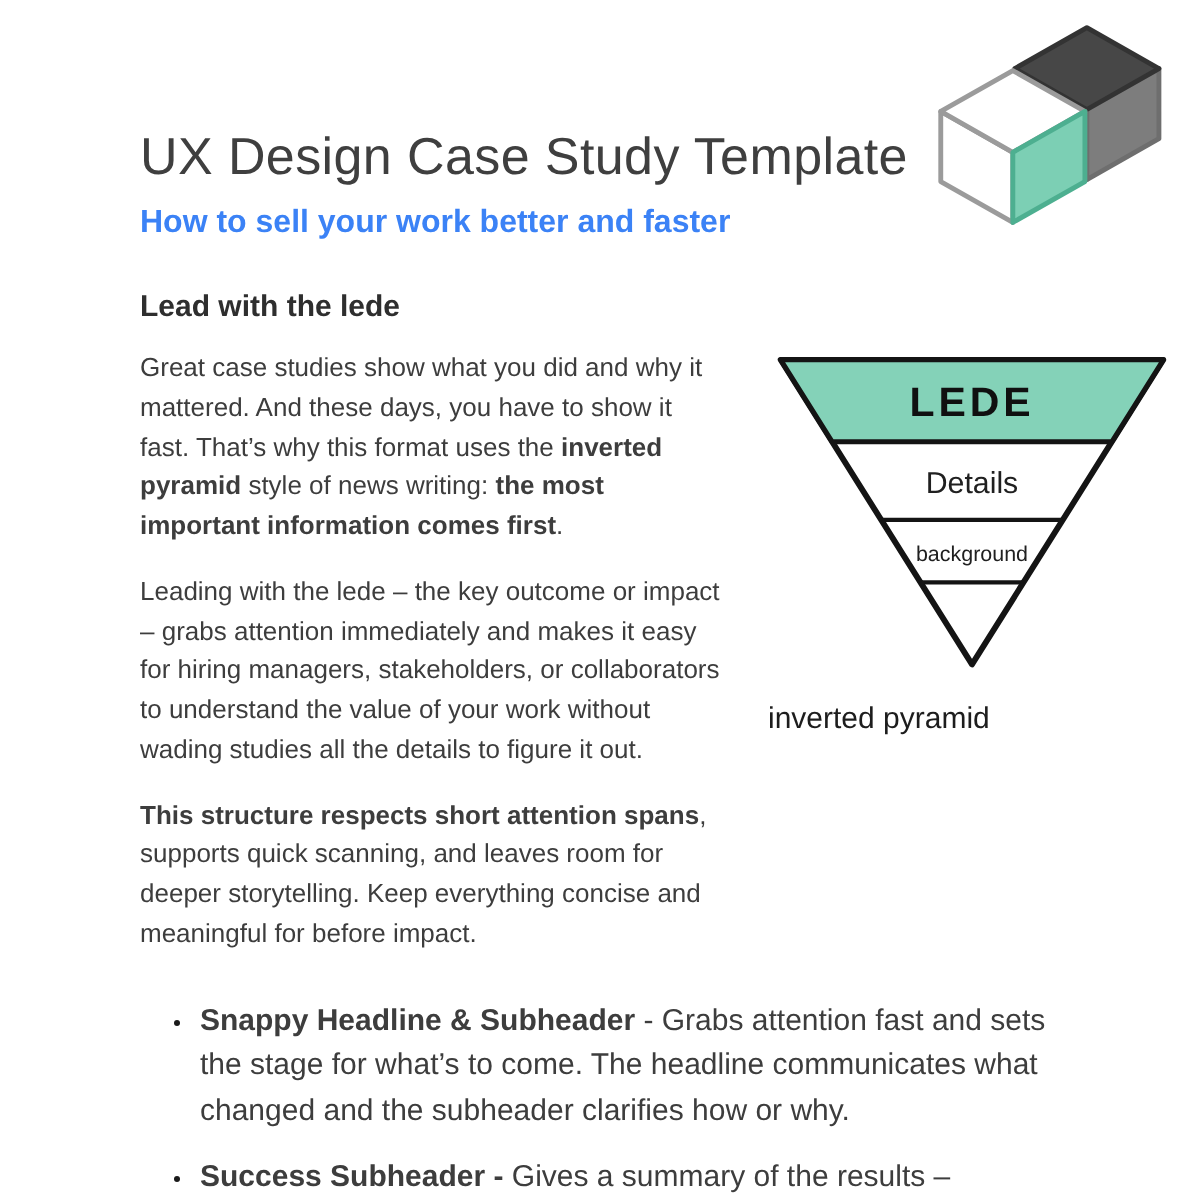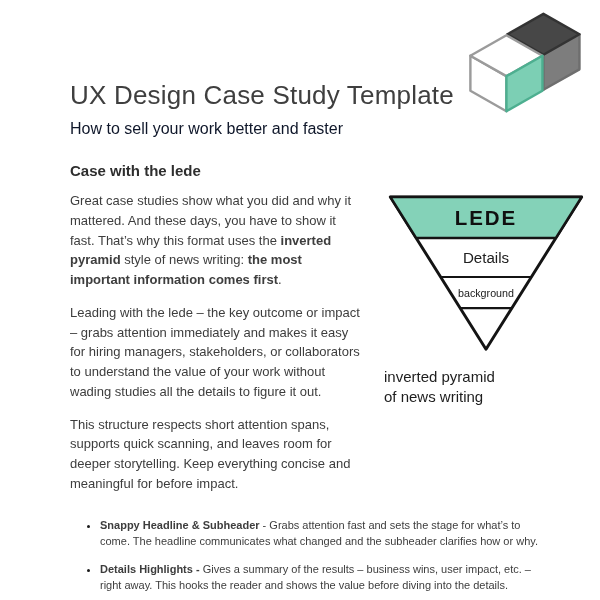--- a/index.html
+++ b/index.html
@@ -4,41 +4,41 @@
 <style>
   * { margin: 0; padding: 0; box-sizing: border-box; }
   html, body { background: #ffffff; }
   body { font-family: "Liberation Sans", sans-serif; color: #3d3d3d; }
   .page {
     position: relative;
     width: 600px;
     height: 600px;
     overflow: hidden;
     background: #ffffff;
-    padding: 80px 62px 0 70px;
+    padding: 63px 62px 0 70px;
   }
   .logo {
     position: absolute;
     top: 8px;
     right: 4px;
     width: 148px;
     height: 112px;
   }
   h1.title {
     font-size: 26px;
     font-weight: 400;
     color: #3f3f3f;
     letter-spacing: 0.2px;
     margin: 0 0 9px 0;
     line-height: 1.2;
   }
   h2.subtitle {
     font-size: 16px;
-    font-weight: 400;
-    color: #0f172a;
+    font-weight: 700;
+    color: #3b82f6;
     margin: 0 0 24px 0;
   }
   h3.section-heading {
     font-size: 15px;
     font-weight: 700;
     color: #2e2e2e;
     margin: 0 0 12px 0;
   }
   p.body-text {
     font-size: 13px;
@@ -66,21 +66,21 @@
   }
   .lede-text { font-size: 21px; font-weight: 700; letter-spacing: 2px; fill: #101010; }
   .details-text { font-size: 15.5px; fill: #202020; }
   .background-text { font-size: 11px; fill: #202020; }
   ul.value-list {
     margin: 10px 0 12px 0;
     padding-left: 30px;
     list-style: disc;
   }
   ul.value-list li {
-    font-size: 11px;
+    font-size: 15px;
     line-height: 1.5;
     color: #3d3d3d;
     margin-bottom: 11px;
   }
   ul.value-list li::marker { color: #1a1a1a; font-size: 11px; }
 </style>
 </head>
 <body>
 
 <div class="page">
@@ -94,50 +94,49 @@
 
       <polygon points="22,49 59,70 59,106 22,85" fill="#ffffff" stroke="#9b9b9b" stroke-width="2.5"></polygon>
       <polygon points="59,28 96,49 59,70 22,49" fill="#ffffff" stroke="#9b9b9b" stroke-width="2.5"></polygon>
       <polygon points="59,70 96,49 96,85 59,106" fill="#7ccfb4" stroke="#4daf90" stroke-width="2.5"></polygon>
     </g>
   </svg>
 
   <h1 class="title">UX Design Case Study Template</h1>
   <h2 class="subtitle">How to sell your work better and faster</h2>
 
-  <h3 class="section-heading">Case with the lede</h3>
+  <h3 class="section-heading">Lead with the lede</h3>
 
   <div class="two-col">
     <div class="text-col">
       <p class="body-text"><span>Great case studies show what you did and why it mattered. And these days, you have to show it fast. That’s why this format uses the </span><span style="font-weight: 700;">inverted pyramid</span><span> style of news writing: </span><span style="font-weight: 700;">the most important information comes first</span><span>.</span></p>
       <p class="body-text"><span>Leading with the lede – the key outcome or impact – grabs attention immediately and makes it easy for hiring managers, stakeholders, or collaborators to understand the value of your work without wading studies all the details to figure it out.</span></p>
-      <p class="body-text"><span style="font-weight: 400;">This structure respects short attention spans</span><span>, supports quick scanning, and leaves room for deeper storytelling. Keep everything concise and meaningful for before impact.</span></p>
+      <p class="body-text"><span style="font-weight: 700;">This structure respects short attention spans</span><span>, supports quick scanning, and leaves room for deeper storytelling. Keep everything concise and meaningful for before impact.</span></p>
     </div>
 
     <figure class="pyramid-figure">
       <svg viewBox="0 0 204 168">
 
         <polygon points="4,4 200,4 102,160" fill="#ffffff" stroke="#141414" stroke-width="3" stroke-linejoin="round"></polygon>
 
         <polygon points="4,4 200,4 173.6,46 30.4,46" fill="#84d2b8" stroke="#141414" stroke-width="2.5" stroke-linejoin="round"></polygon>
 
         <line x1="55.5" y1="86" x2="148.5" y2="86" stroke="#141414" stroke-width="2.2"></line>
         <line x1="75.6" y1="118" x2="128.4" y2="118" stroke="#141414" stroke-width="2.2"></line>
 
         <text class="lede-text" x="102" y="33" text-anchor="middle">LEDE</text>
         <text class="details-text" x="102" y="72" text-anchor="middle">Details</text>
         <text class="background-text" x="102" y="107" text-anchor="middle">background</text>
       </svg>
       <figcaption class="pyramid-caption">
         <div>inverted pyramid</div>
-        <div>of news writing</div>
       </figcaption>
     </figure>
   </div>
 
 
   <ul class="value-list">
     <li><span style="font-weight: 700;">Snappy Headline &amp; Subheader</span><span> - Grabs attention fast and sets the stage for what’s to come. The headline communicates what changed and the subheader clarifies how or why.</span></li>
-    <li><span style="font-weight: 700;">Details Highlights -</span><span> Gives a summary of the results – business wins, user impact, etc. – right away. This hooks the reader and shows the value before diving into the details.</span></li>
+    <li><span style="font-weight: 700;">Success Subheader -</span><span> Gives a summary of the results – business wins, user impact, etc. – right away. This hooks the reader and shows the value before diving into the details.</span></li>
 
   </ul>
 
 </div>
 
 </body></html>

